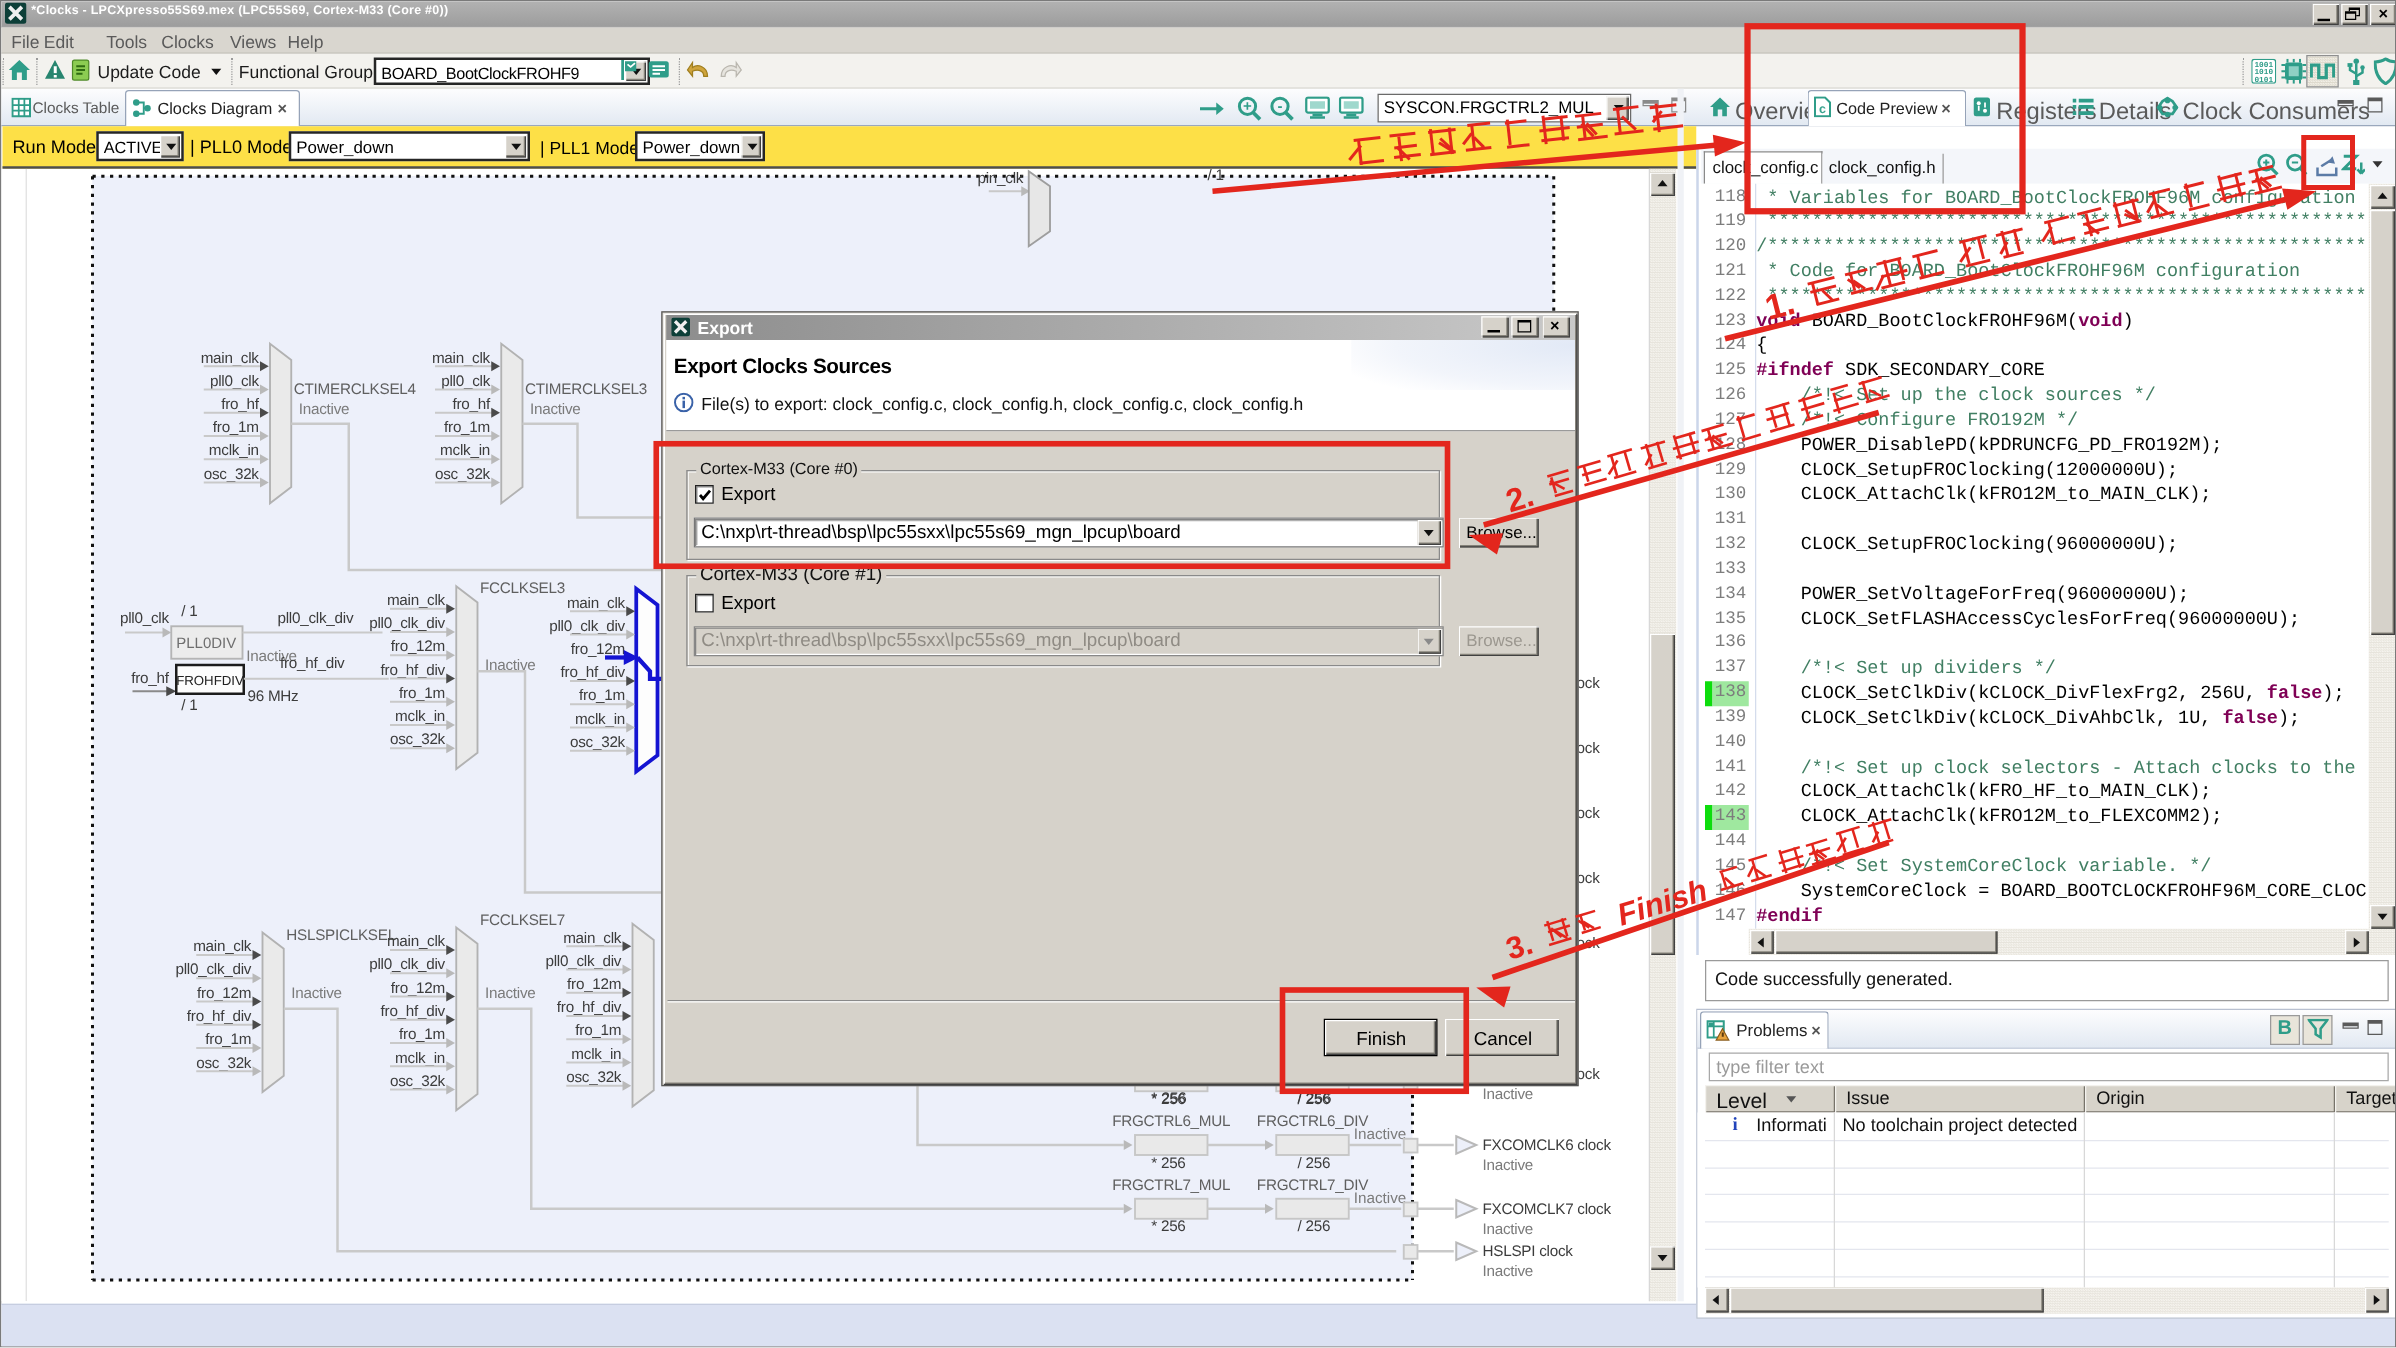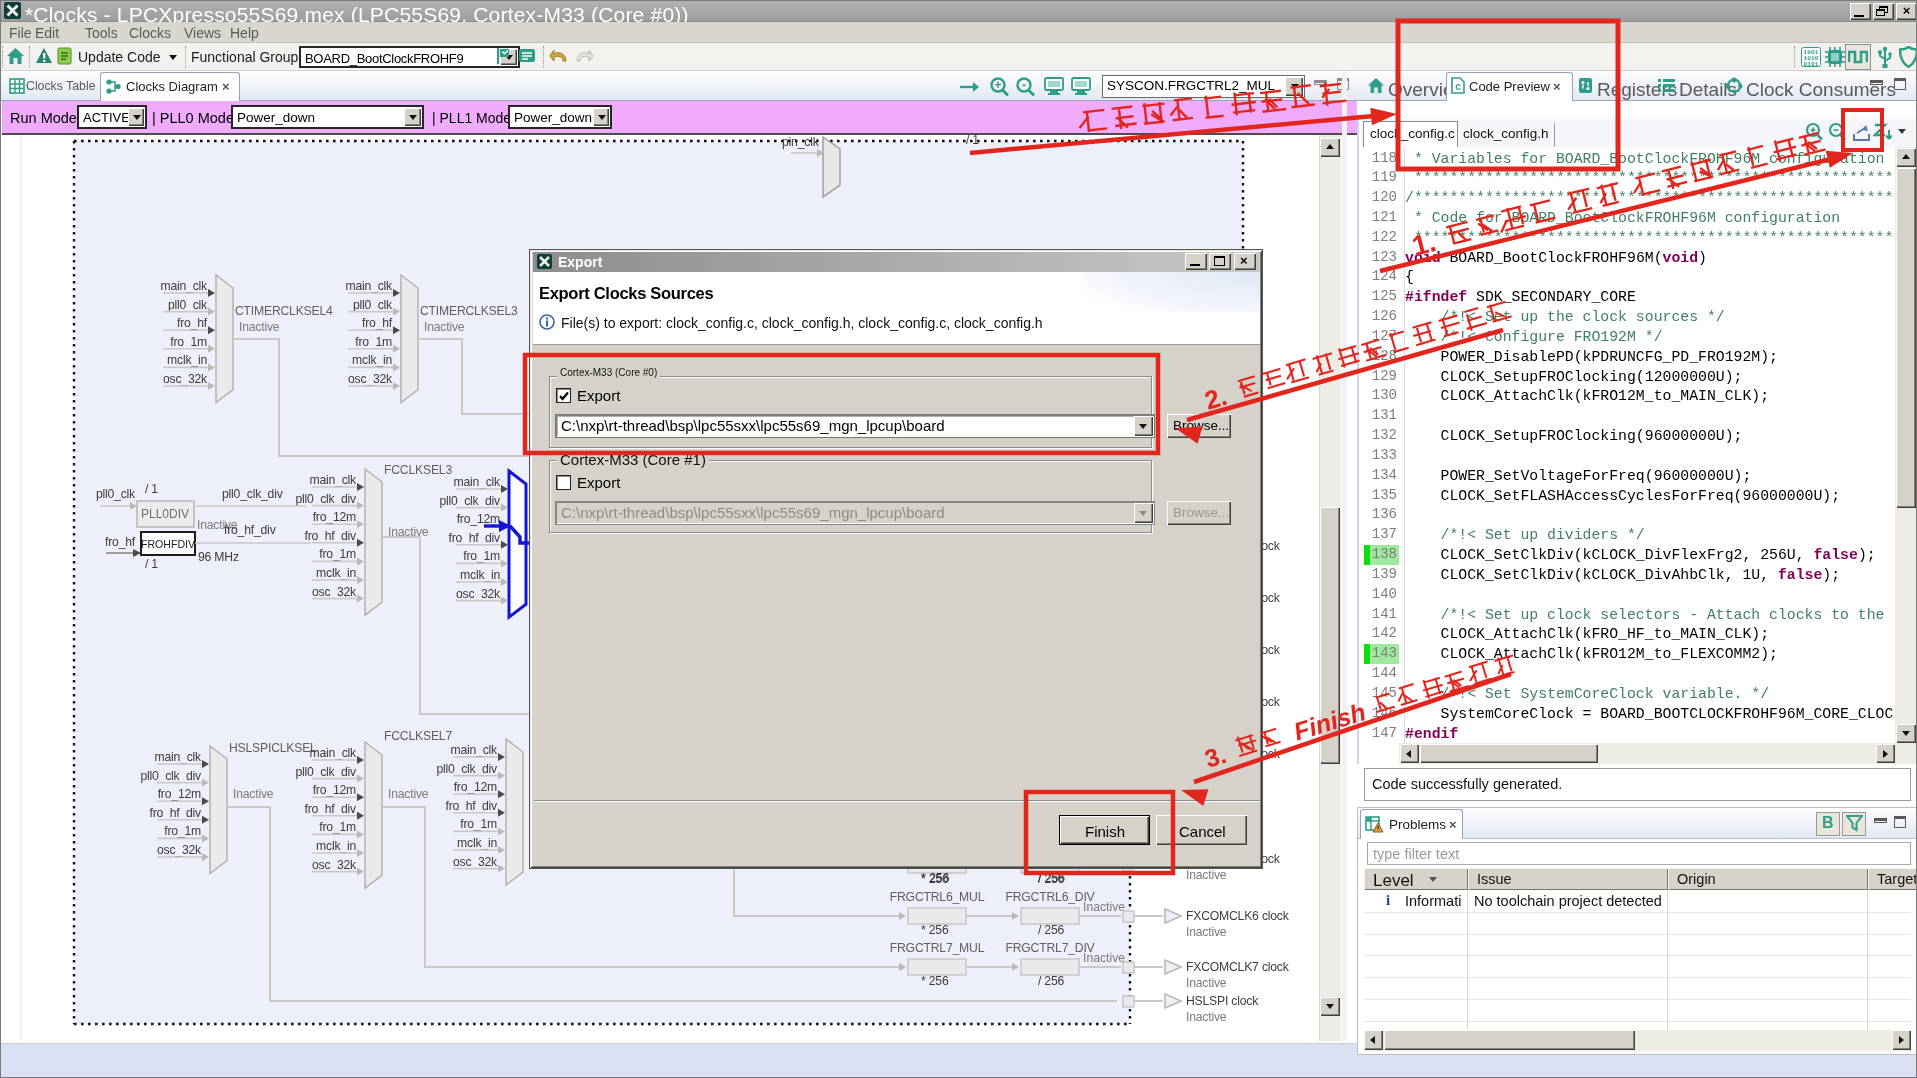--- a/index.html
+++ b/index.html
@@ -7,36 +7,36 @@
 .abs{position:absolute}
 #page{position:absolute;left:0;top:0;width:1917px;height:1078px;overflow:hidden;border:1px solid #7a7a7a}
 .bvbtn{background:#d6d2ca;box-shadow:inset 1px 1px 0 #fff,inset -1px -1px 0 #404040,inset -2px -2px 0 #858279}
 .ddbtn{position:absolute;background:#d6d2ca;box-shadow:inset 1px 1px 0 #fff,inset -1px -1px 0 #404040,inset -2px -2px 0 #858279}
 .tri-d{position:absolute;width:0;height:0;border:4px solid transparent;border-top:5px solid #111;border-bottom:none}
 .tri-u{position:absolute;width:0;height:0;border:4px solid transparent;border-bottom:5px solid #111;border-top:none}
 .tri-l{position:absolute;width:0;height:0;border:4px solid transparent;border-right:5px solid #111;border-left:none}
 .tri-r{position:absolute;width:0;height:0;border:4px solid transparent;border-left:5px solid #111;border-right:none}
 
 #titlebar{position:absolute;left:0;top:0;width:1917px;height:21px;background:linear-gradient(#b2b2b2,#9d9d9d);border-bottom:1px solid #8a8a8a}
-#titlebar .ttext{position:absolute;left:24px;top:2px;font-size:21px;font-weight:normal;color:#fff;letter-spacing:.2px}
+#titlebar .ttext{position:absolute;left:24px;top:2px;font-size:10px;font-weight:bold;color:#fff;letter-spacing:.2px}
 .winbtn{position:absolute;top:2px;width:21px;height:17px;background:#d6d2ca;box-shadow:inset 1px 1px 0 #fff,inset -1px -1px 0 #404040,inset -2px -2px 0 #858279;text-align:center;font-size:11px;font-weight:bold;line-height:15px;color:#000}
 
 #menubar{position:absolute;left:0;top:21px;width:1917px;height:21px;background:#d9d6cf;border-bottom:1px solid #c2bfb8}
 #menubar span{position:absolute;top:3px;font-size:14px;color:#5a5a5a}
 #toolbar{position:absolute;left:0;top:42px;width:1917px;height:28px;background:#f3f2ee;border-bottom:1px solid #d4d2cc}
 .tlabel{position:absolute;top:6px;font-size:14px;color:#1a1a1a}
 .vsep{position:absolute;top:3px;height:22px;width:1px;border-left:1px dotted #9a9a9a}
 
 #tabrow{position:absolute;left:0;top:70px;width:1917px;height:30px;background:linear-gradient(#fdfdfe,#e2e9f2);border-bottom:1px solid #9aa8bd}
 .tab-act{position:absolute;top:1px;height:29px;background:#fff;border:1px solid #96a3b8;border-bottom:none;border-radius:3px 3px 0 0}
 .tabtxt{font-size:13.5px;color:#222}
 .tabtxt-in{font-size:19px;color:#5a5a5a}
 .closex{font-size:13px;color:#555;font-weight:bold}
 
-#runrow{position:absolute;left:1px;top:100px;width:1355px;height:34px;background:#f0abfc;border-bottom:2px solid #4d4d4d}
+#runrow{position:absolute;left:1px;top:100px;width:1355px;height:34px;background:#fde047;border-bottom:2px solid #4d4d4d}
 .combo{position:absolute;background:#fff;border:1px solid #1f1f1f;font-size:14px;color:#000}
 .combo .ctext{position:absolute;left:4px;top:2px;white-space:nowrap;overflow:hidden}
 .codeline{position:absolute;left:0;white-space:pre;font-family:"Liberation Mono",monospace;font-size:14.8px;line-height:19.83px}
 .lnum{position:absolute;font-family:"Liberation Mono",monospace;font-size:14px;color:#7d7d7d;text-align:right;width:46px}
 .cmt{color:#417f63}.kw{color:#7f0055;font-weight:bold}
 
 .sb-track{position:absolute;background:repeating-conic-gradient(#f6f4ef 0 25%,#e7e4dc 0 50%) 0 0/2px 2px}
 .sb-btn{position:absolute;background:#d6d2ca;box-shadow:inset 1px 1px 0 #fff,inset -1px -1px 0 #404040,inset -2px -2px 0 #858279}
 .sb-thumb{position:absolute;background:#d6d2ca;box-shadow:inset 1px 1px 0 #fff,inset -1px -1px 0 #404040,inset -2px -2px 0 #858279}
 </style></head><body>
@@ -685,21 +685,21 @@
     <div class="abs" style="left:532px;top:271px;width:727px;height:73px;background:#fff;border-bottom:1px solid #9a9a9a"></div>
     <div class="abs" style="left:1080px;top:271px;width:179px;height:40px;background:radial-gradient(ellipse 260px 60px at 100% 10%,#e2e9f6 0%,#f2f5fb 55%,#fff 80%)"></div>
     <span class="abs" style="left:538px;top:283px;font-size:16.5px;font-weight:bold;letter-spacing:-0.3px;color:#000">Export Clocks Sources</span>
     <svg class="abs" style="left:538px;top:313px" width="16" height="16">
       <circle cx="8" cy="8" r="7" fill="none" stroke="#3a62a8" stroke-width="1.6"></circle>
       <rect x="7" y="6.5" width="2" height="6" fill="#3a62a8"></rect>
       <rect x="7" y="3.5" width="2" height="2" fill="#3a62a8"></rect>
     </svg>
     <span class="abs" style="left:560px;top:314px;font-size:14px;color:#111">File(s) to export: clock_config.c, clock_config.h, clock_config.c, clock_config.h</span>
     <div class="abs" style="left:548px;top:375px;width:603px;height:72px;border:1px solid #8a8a8a;box-shadow:1px 1px 0 #fff,inset 1px 1px 0 #fff"></div>
-    <span class="abs" style="left:556px;top:366px;font-size:10px;color:#111;background:#d6d2ca;padding:0 3px">Cortex-M33 (Core #0)</span>
+    <span class="abs" style="left:556px;top:366px;font-size:13px;color:#111;background:#d6d2ca;padding:0 3px">Cortex-M33 (Core #0)</span>
     <div class="abs" style="left:548px;top:459px;width:603px;height:73px;border:1px solid #8a8a8a;box-shadow:1px 1px 0 #fff,inset 1px 1px 0 #fff"></div>
     <span class="abs" style="left:556px;top:450px;font-size:15px;color:#111;background:#d6d2ca;padding:0 3px">Cortex-M33 (Core #1)</span>
     <div class="abs" style="left:555px;top:387px;width:15px;height:15px;background:#fff;border:1px solid #222;box-shadow:inset 1px 1px 0 #8a8a8a"></div>
 <svg class="abs" style="left:557px;top:389px" width="12" height="12">
       <path d="M2 6 L4.5 9 L10 2.5" stroke="#000" stroke-width="2.2" fill="none"></path>
     </svg>
     <span class="abs" style="left:576px;top:386px;font-size:15px;color:#000">Export</span>
     <div class="abs" style="left:554px;top:413px;width:600px;height:24px;background:#fff;box-shadow:inset 1px 1px 0 #848484,inset -1px -1px 0 #fff,inset 2px 2px 0 #b0b0b0;border:1px solid #777"></div>
     <span class="abs" style="left:560px;top:416px;font-size:15px;color:#000">C:\nxp\rt-thread\bsp\lpc55sxx\lpc55s69_mgn_lpcup\board</span>
     <div class="ddbtn" style="left:1133px;top:415px;width:19px;height:20px"></div>

